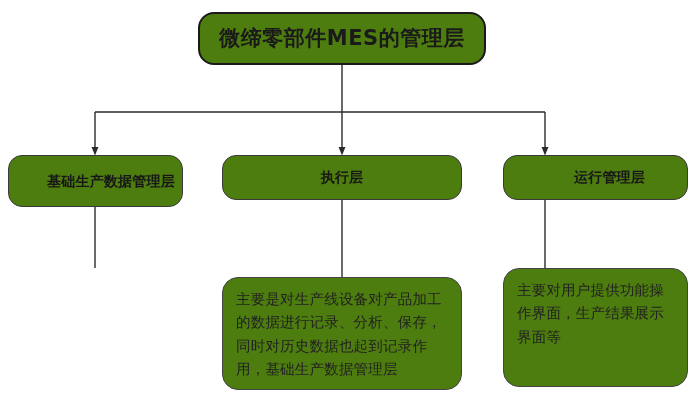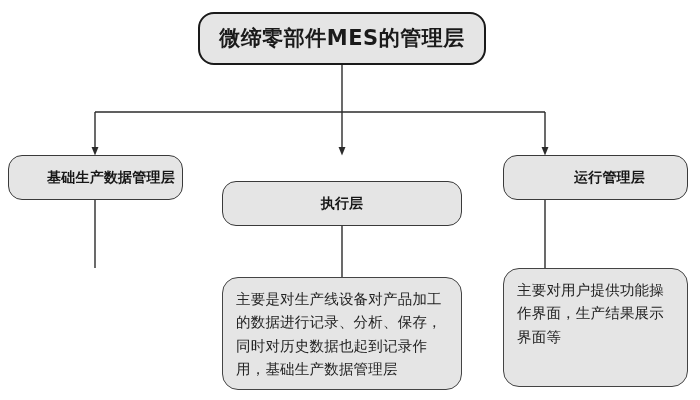--- a/index.html
+++ b/index.html
@@ -23,21 +23,21 @@
     position: absolute;
     left: 0;
     top: 0;
     width: 700px;
     height: 400px;
     pointer-events: none;
   }
   .node {
     position: absolute;
     box-sizing: border-box;
-    background: #e5e5e5;
+    background: #4d7c0f;
     border: 1px solid #3a3a3a;
     border-radius: 14px;
     display: flex;
     align-items: center;
     justify-content: center;
     z-index: 2;
   }
   .node-title {
     border-width: 2px;
     border-color: #1a1a1a;
@@ -113,25 +113,25 @@
     </g>
     <g>
       <path d="M545,200 L545,272" stroke="#2b2b2b" stroke-width="1.4" fill="none"></path>
     </g>
   </svg>
 
   <div class="node node-title" style="left:198px; top:12px; width:288px; height:53px;">
     <span class="node-label title-label">微缔零部件MES的管理层</span>
   </div>
 
-  <div class="node" style="left:8px; top:155px; width:175px; height:45px;padding-left:31px;">
+  <div class="node" style="left:8px; top:155px; width:175px; height:52px;padding-left:31px;">
     <span class="node-label layer-label">基础生产数据管理层</span>
   </div>
 
-  <div class="node" style="left:222px; top:155px; width:240px; height:45px;margin-top:26px;">
+  <div class="node" style="left:222px; top:155px; width:240px; height:45px;">
     <span class="node-label layer-label">执行层</span>
   </div>
 
   <div class="node" style="left:503px; top:155px; width:185px; height:45px;padding-left:28px;">
     <span class="node-label layer-label">运行管理层</span>
   </div>
 
 
   <div class="node desc-node" style="left:222px; top:277px; width:240px; height:113px;">
     <span class="node-label desc-label">主要是对生产线设备对产品加工的数据进行记录、分析、保存，同时对历史数据也起到记录作用，基础生产数据管理层</span>

